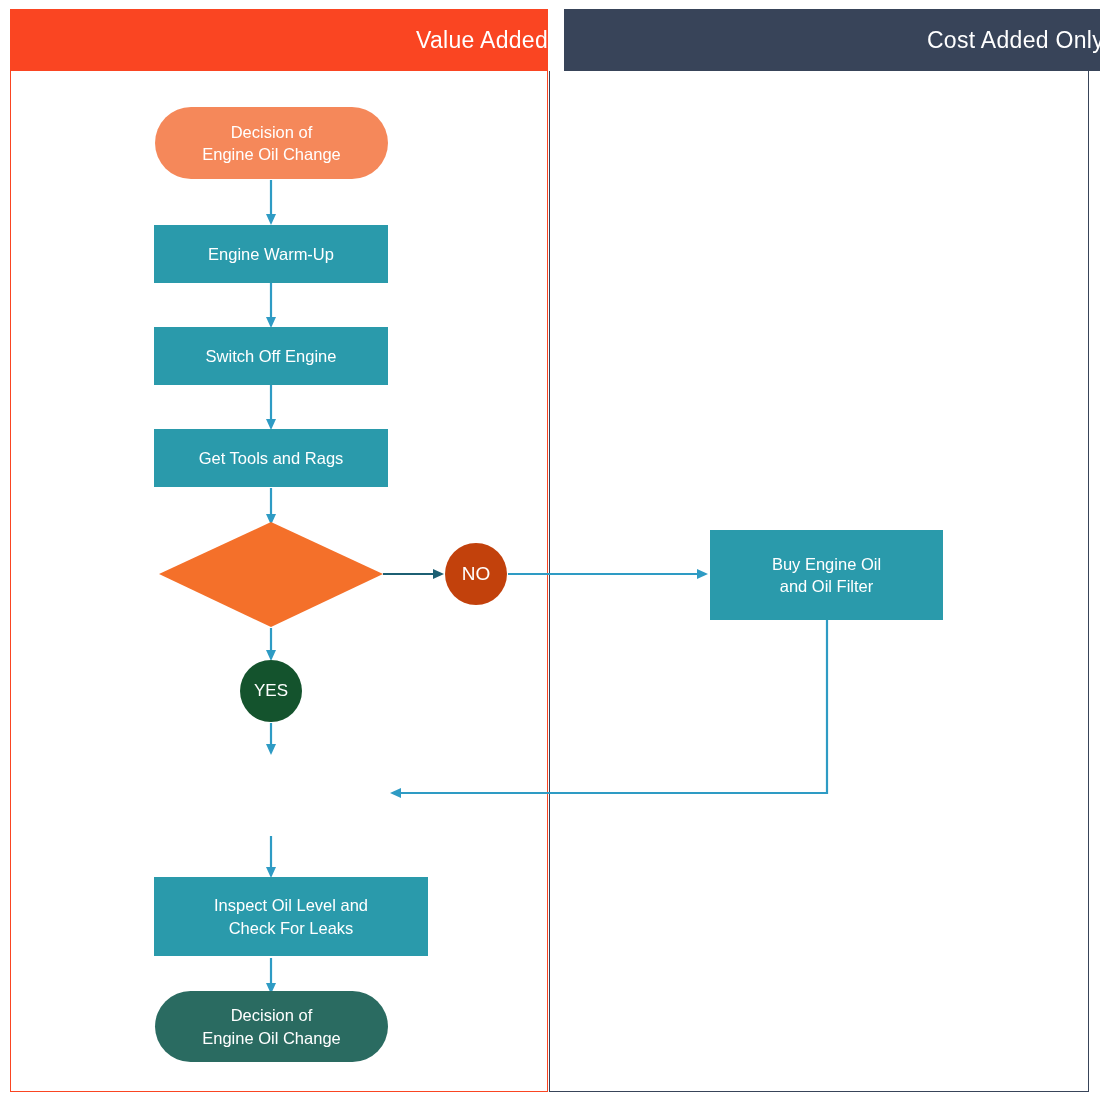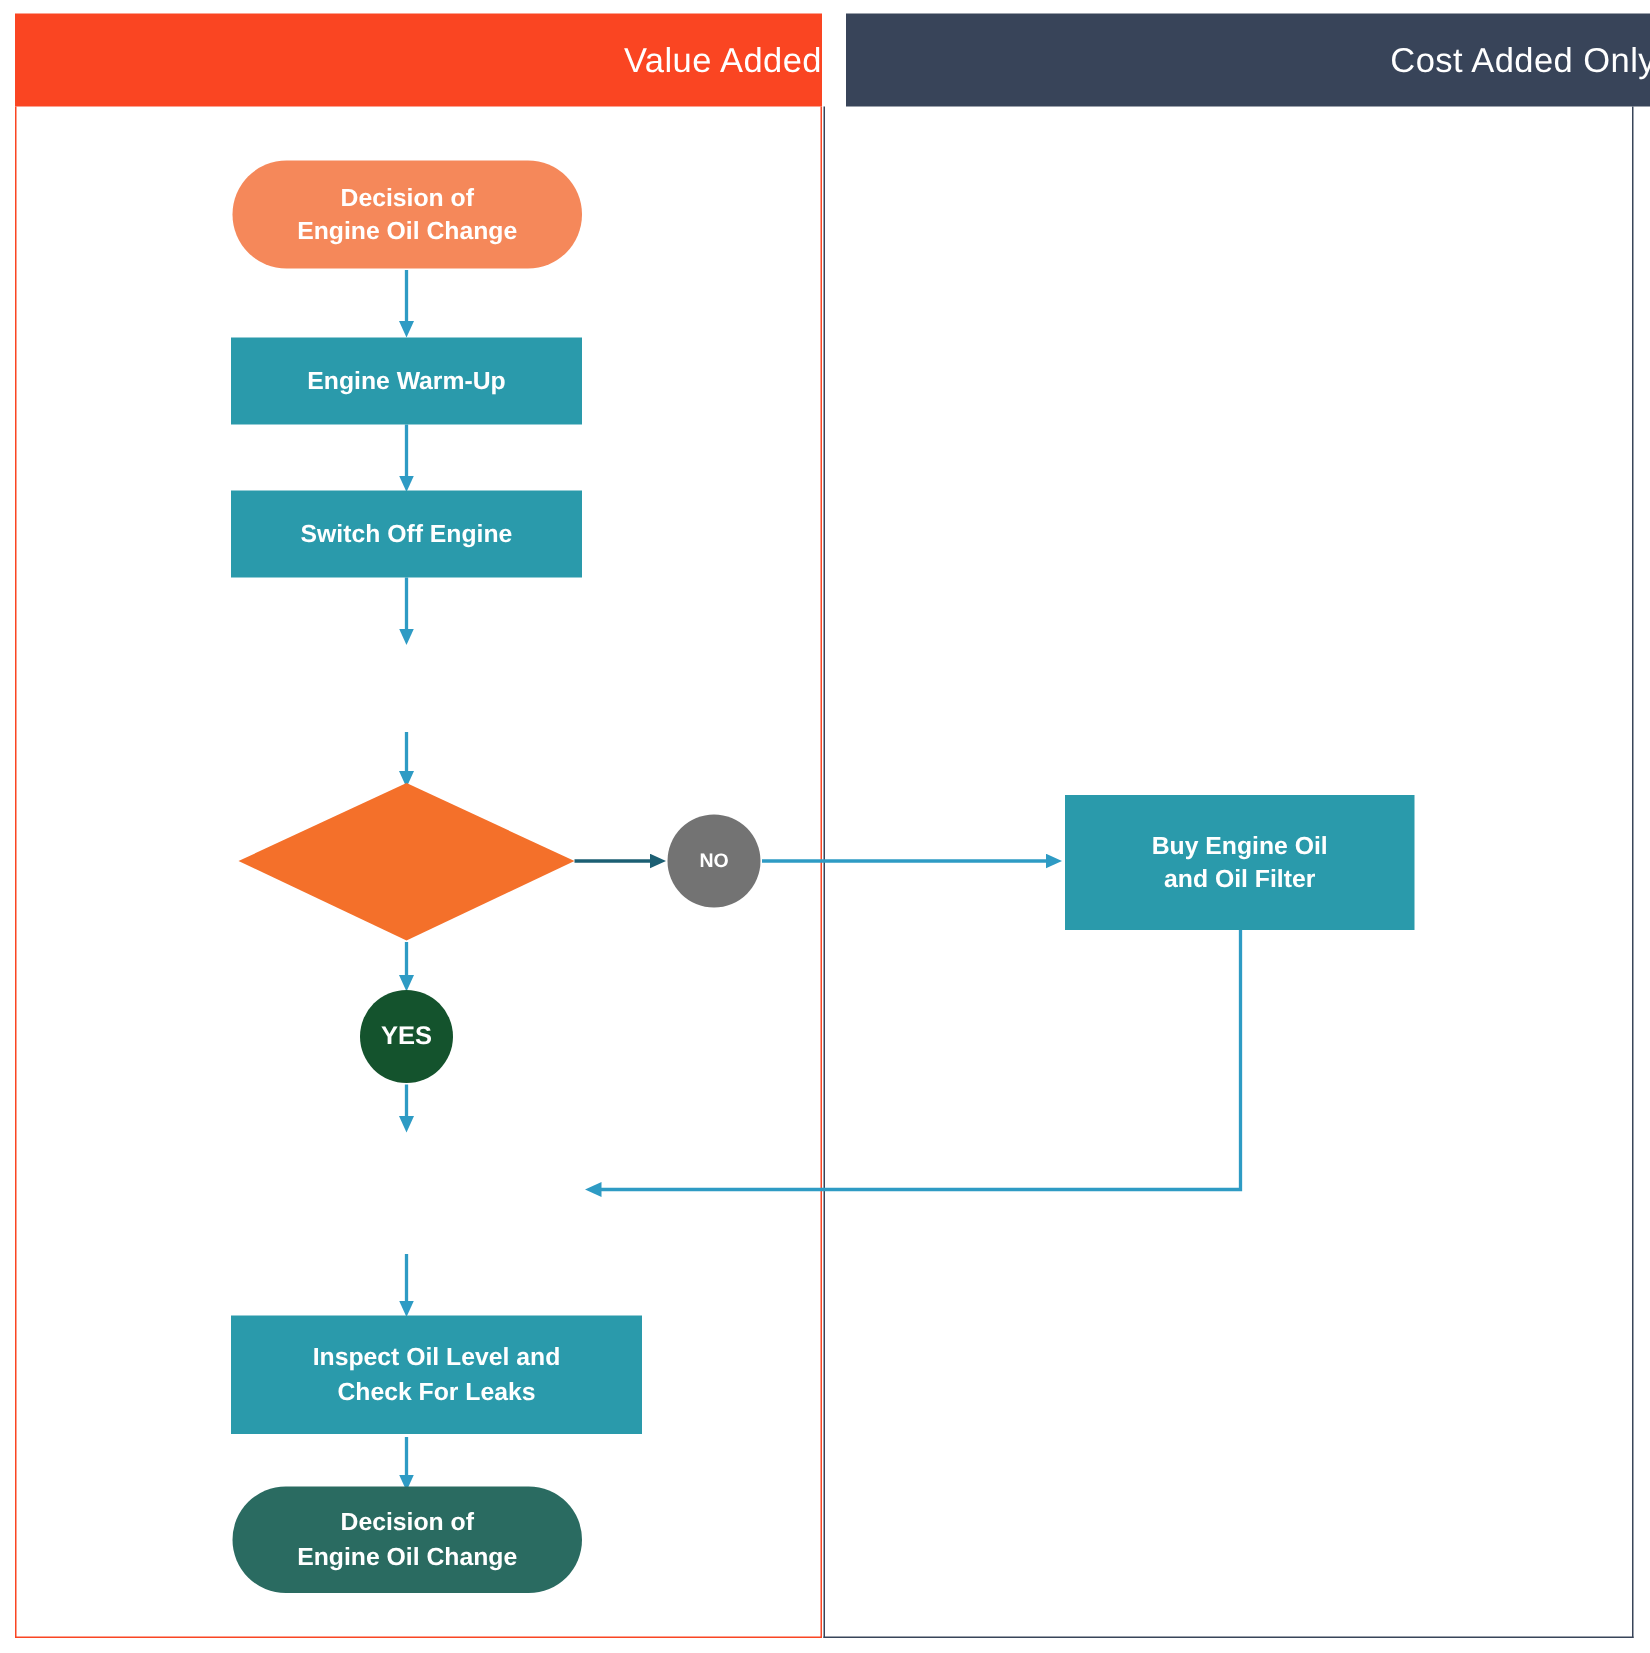--- a/index.html
+++ b/index.html
@@ -50,26 +50,25 @@
     box-sizing: border-box;
     display: flex;
     align-items: center;
     justify-content: center;
     text-align: center;
     color: #ffffff;
     font-size: 16.5px;
     line-height: 1.35;
     white-space: pre-line;
     padding: 20px 10px;
-    font-weight: bold;
   }
   .node.process   { background: #2a9aab; }
   .node.pill-start { background: #f5885a; border-radius: 48px; }
   .node.pill-end   { background: #2a6b61; border-radius: 48px; }
-  .node.circle-no  { background: #737373; border-radius: 50%; font-size: 13px; }
+  .node.circle-no  { background: #c2410c; border-radius: 50%; font-size: 19px; }
   .node.circle-yes { background: #14532d; border-radius: 50%; font-size: 17px; }
   .node.diamond-label {
     background: transparent;
     z-index: 3;
   }
   .diamond-shape {
     position: absolute;
     z-index: 2;
   }
 </style>
@@ -129,20 +128,23 @@
   </div>
 
   <div class="node process" style="left:154px; top:327px; width:234px; height:58px;">
     <span>Switch Off Engine</span>
   </div>
 
   <div class="node process" style="left:154px; top:225px; width:234px; height:58px;">
     <span>Engine Warm-Up</span>
   </div>
 
+  <div class="node process" style="left:154px; top:429px; width:234px; height:58px;">
+    <span>Get Tools and Rags</span>
+  </div>
 
 
   <div class="node circle-no" style="left:445px; top:543px; width:62px; height:62px;">
     <span>NO</span>
   </div>
 
   <div class="node circle-yes" style="left:240px; top:660px; width:62px; height:62px;">
     <span>YES</span>
   </div>
 

